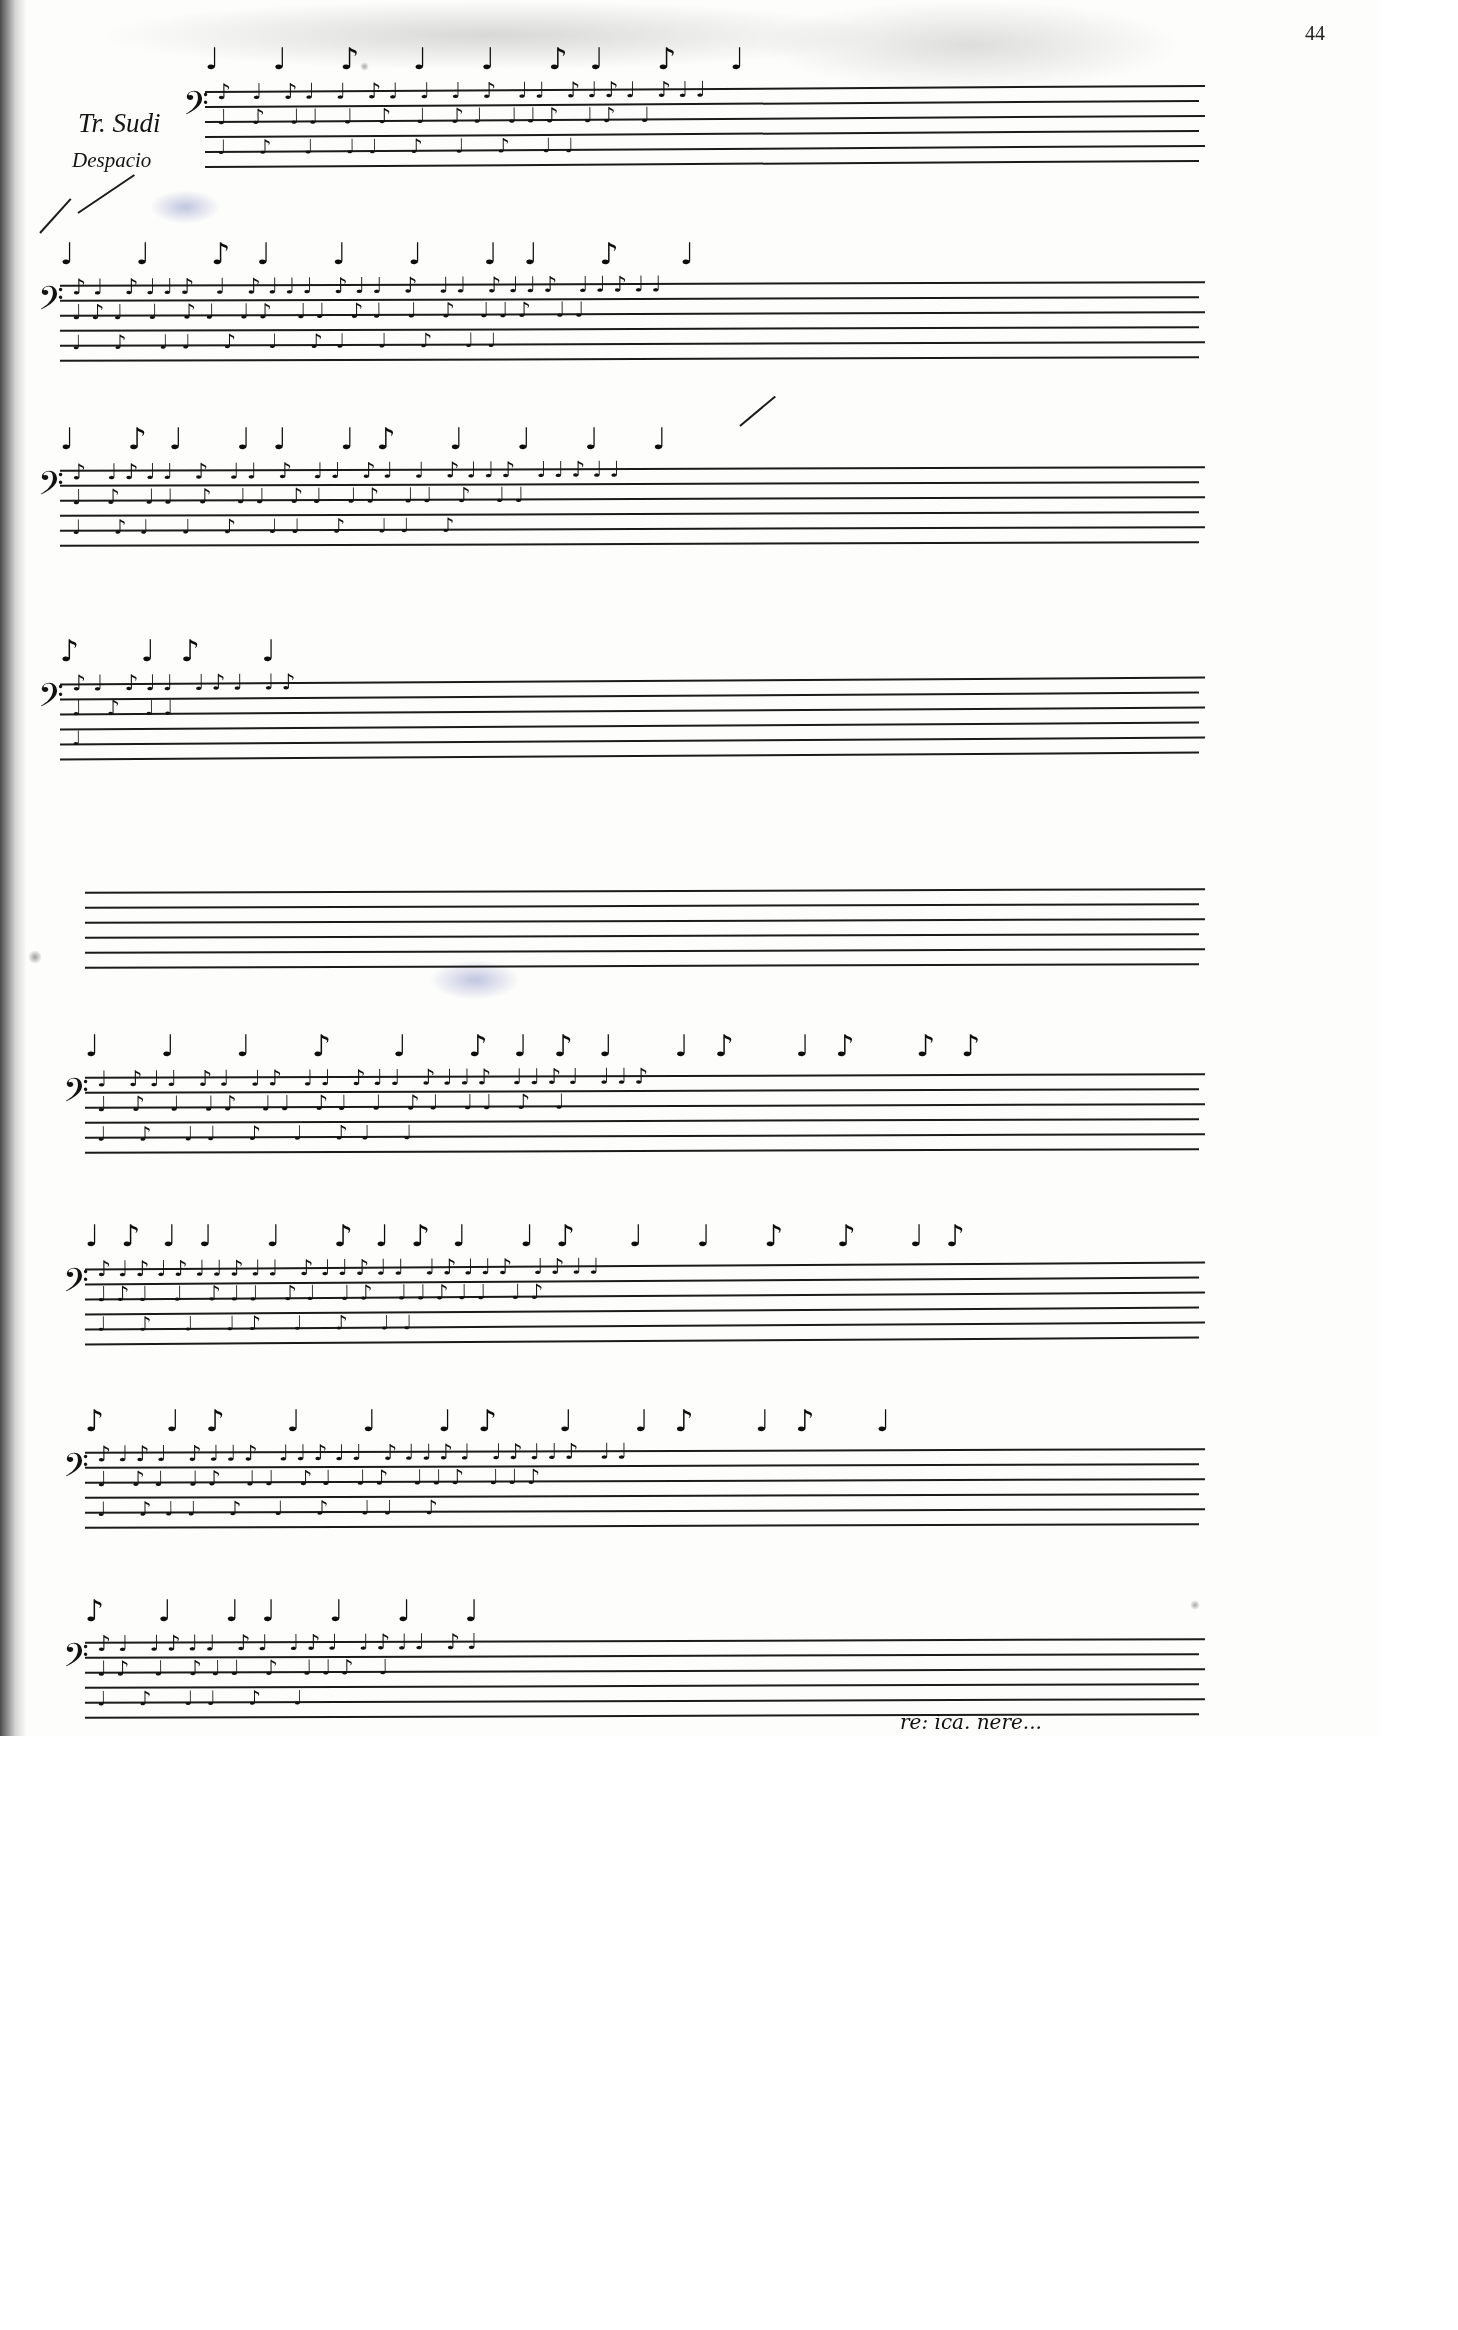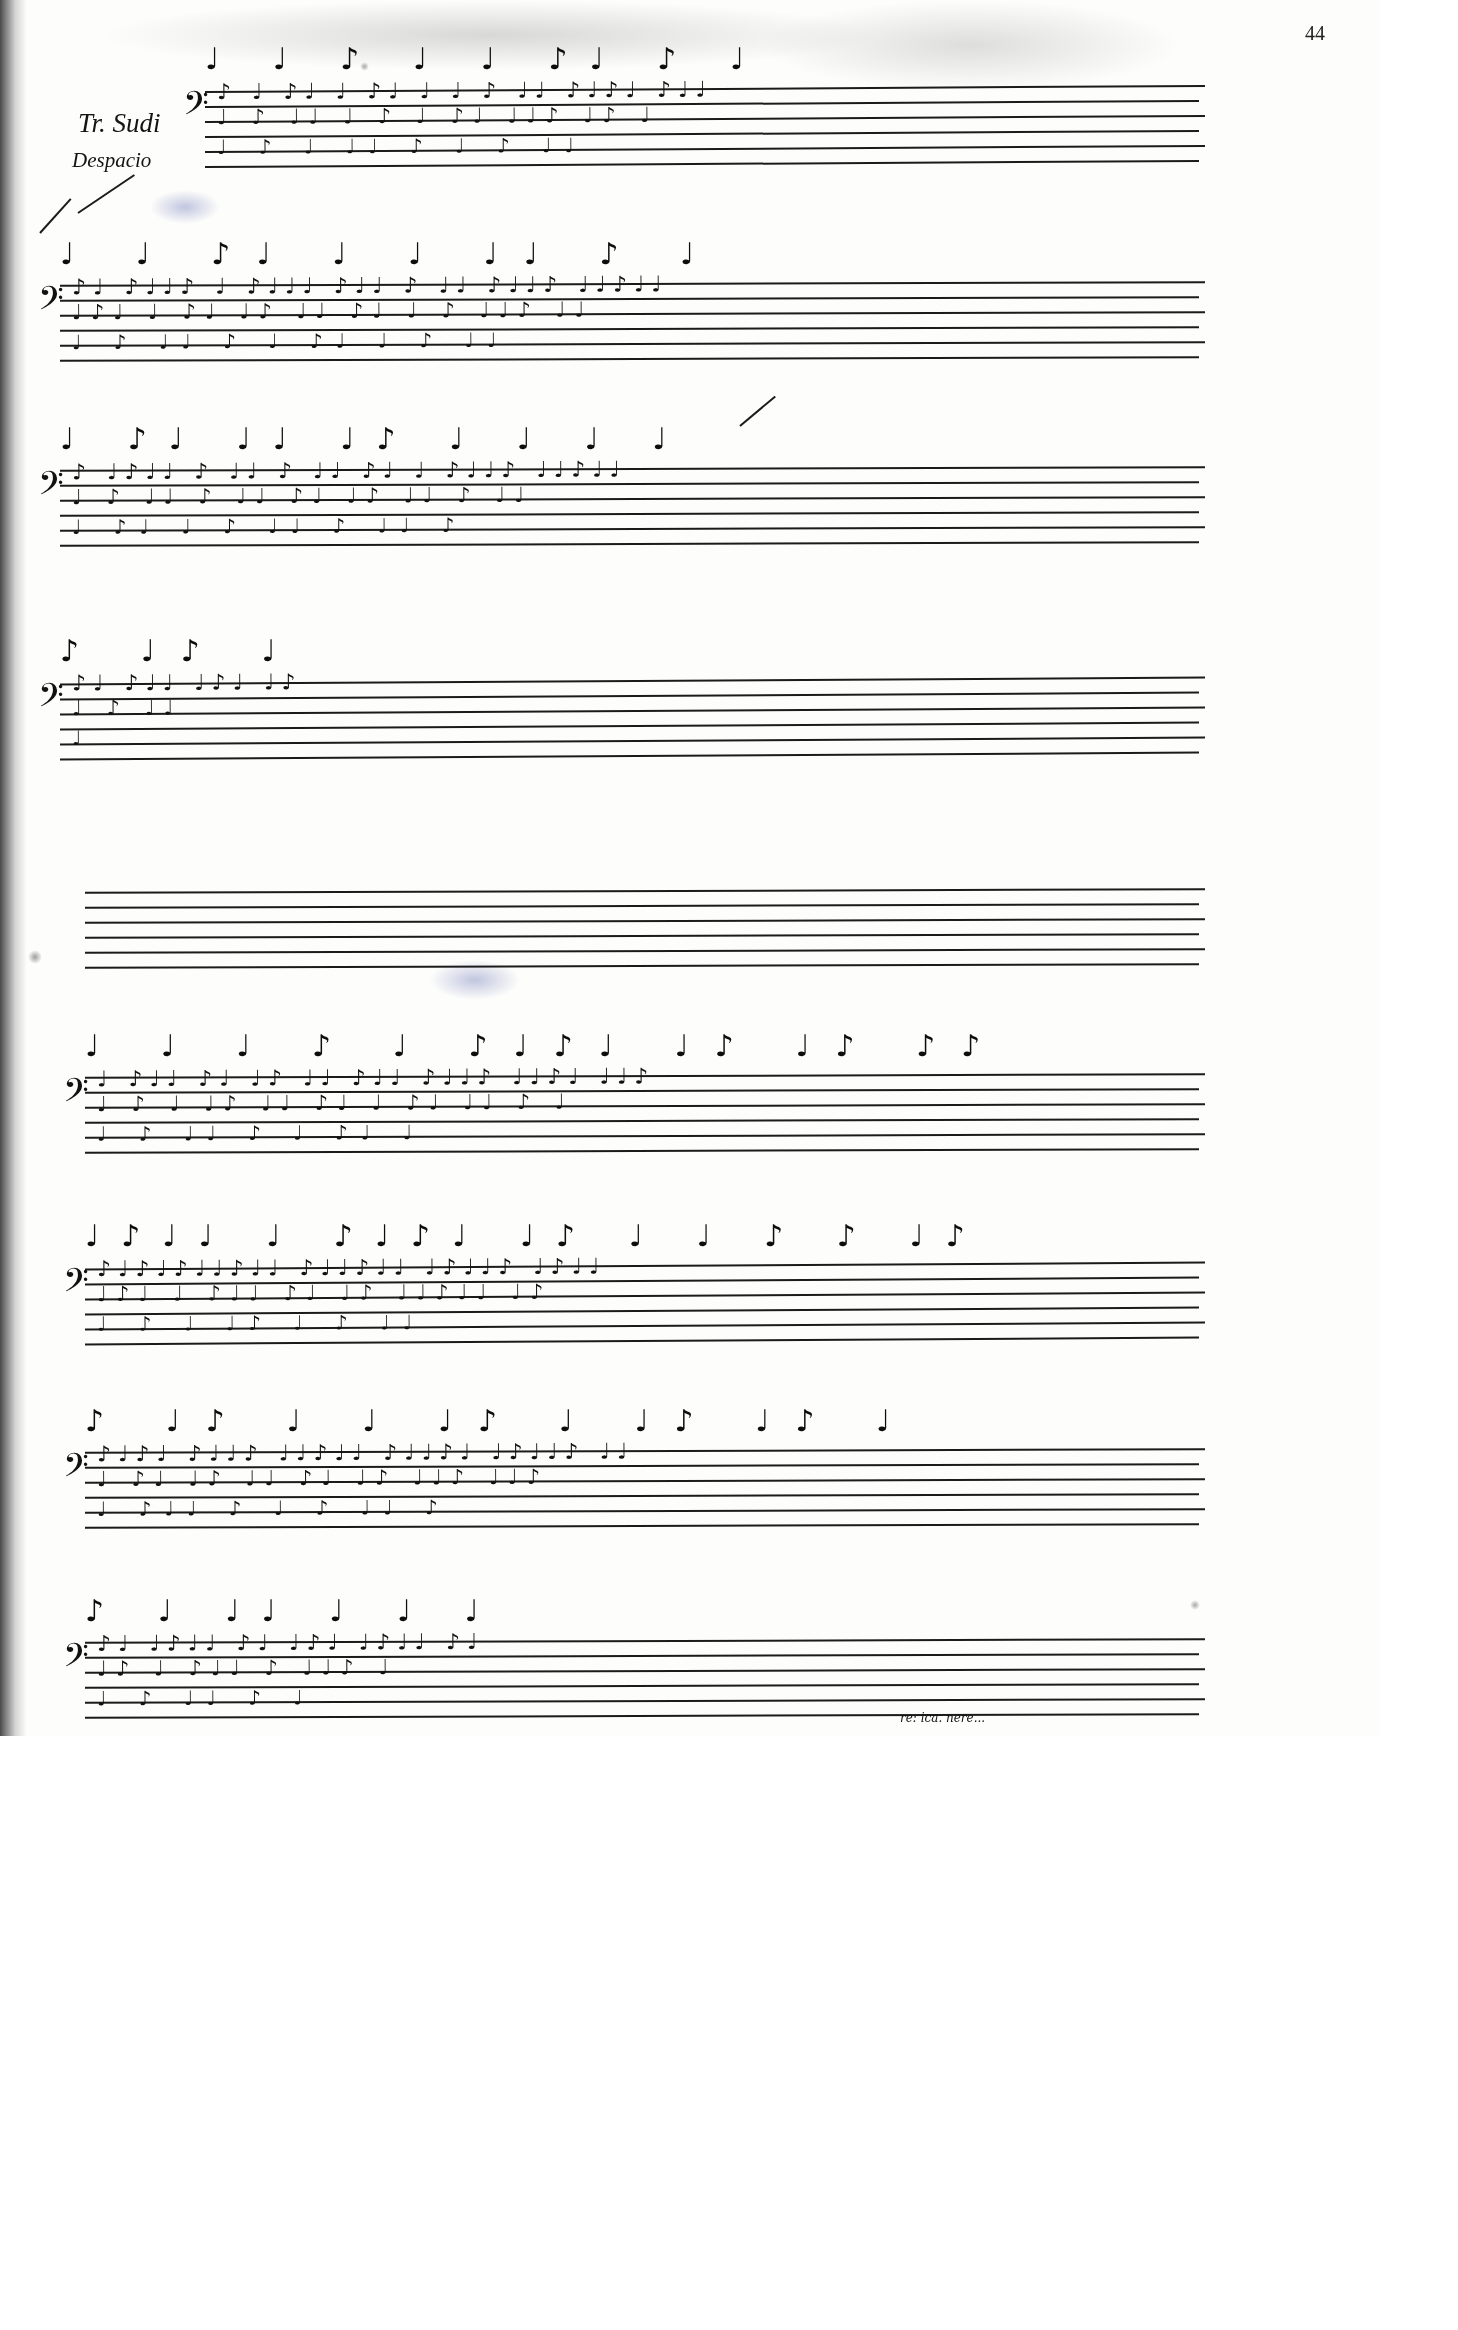--- a/index.html
+++ b/index.html
@@ -232,14 +232,14 @@
         <div class="staff-line" style="top: 0px; width: 1100px; transform: rotate(-0.35deg);"></div>
         <div class="staff-line" style="top: 15px; width: 1094px; transform: rotate(-0.35deg);"></div>
         <div class="staff-line" style="top: 30px; width: 1100px; transform: rotate(-0.35deg);"></div>
         <div class="staff-line" style="top: 45px; width: 1094px; transform: rotate(-0.35deg);"></div>
         <div class="staff-line" style="top: 60px; width: 1100px; transform: rotate(-0.35deg);"></div>
         <div class="staff-line" style="top: 75px; width: 1094px; transform: rotate(-0.35deg);"></div>
       </div>
     </div>
 
   <div class="ink" style="left:760px;top:1740px;font-size:17px;font-style:italic;">Silo.</div>
-  <div class="ink" style="left:900px;top:1712px;font-size:12px;font-style:italic;">re: ica. nere...</div>
+  <div class="ink" style="left:900px;top:1712px;font-size:20px;font-style:italic;">re: ica. nere...</div>
 </div>
 
 </body></html>

